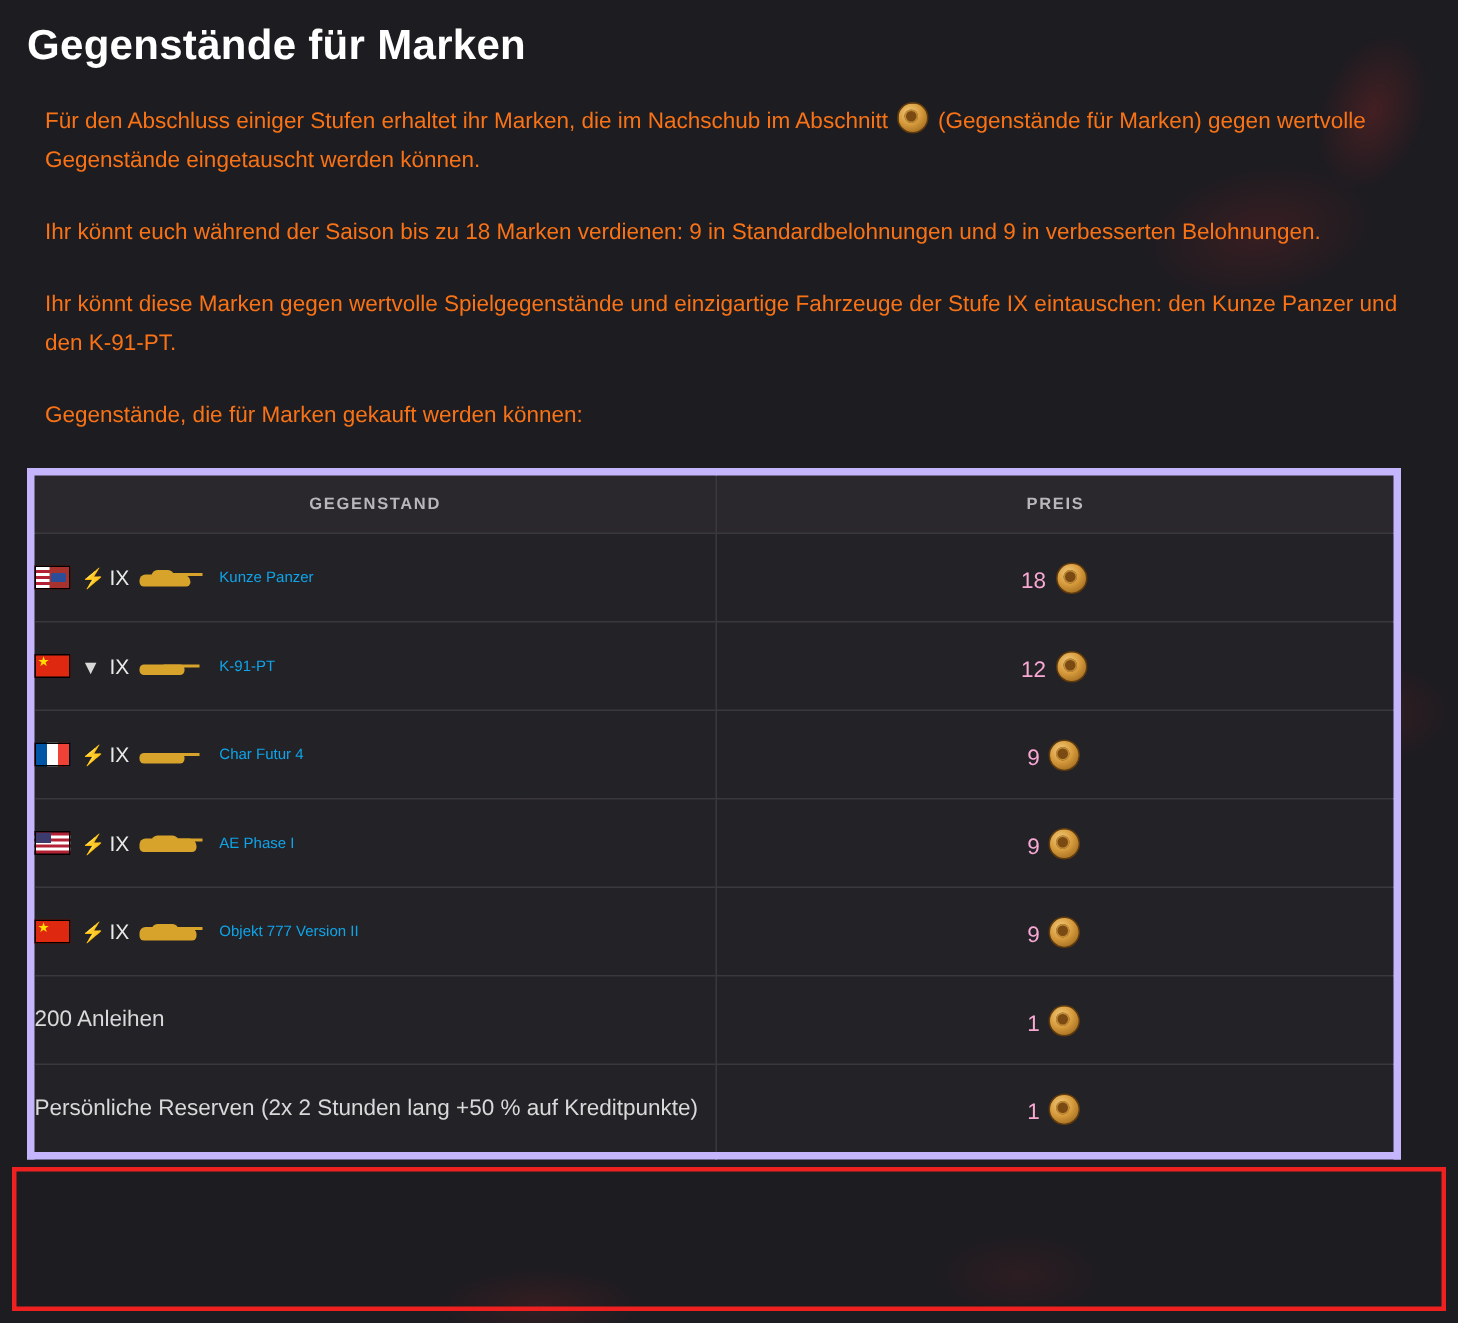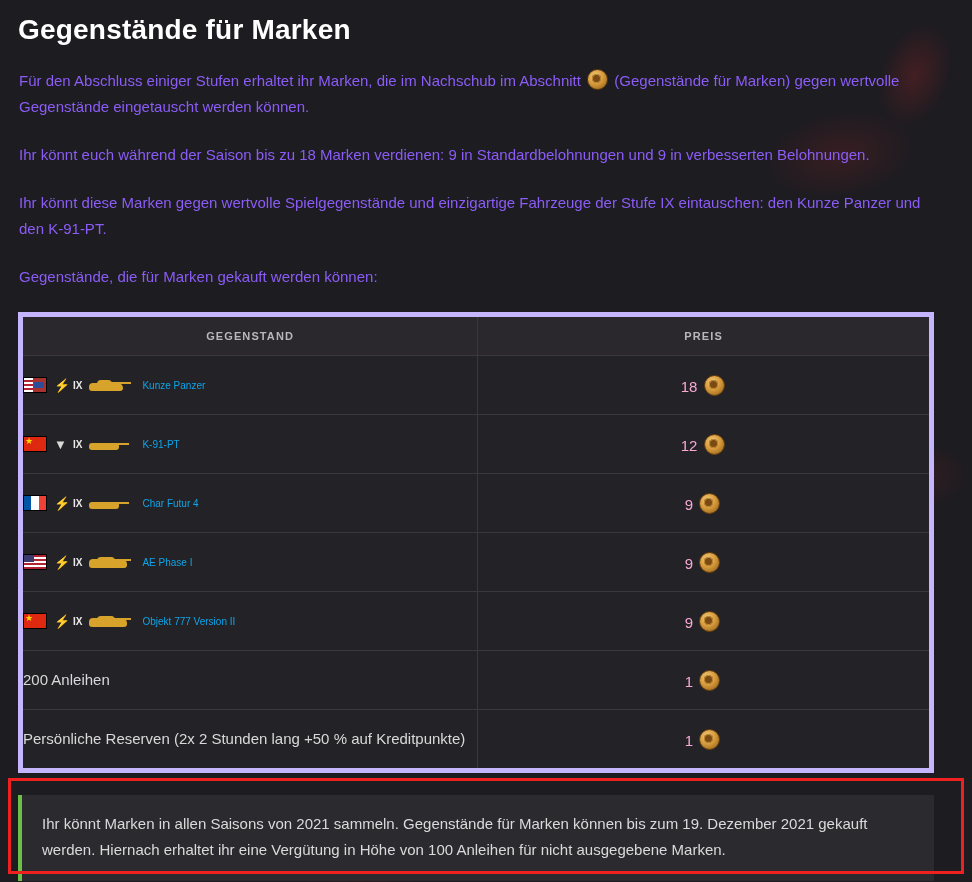--- a/index.html
+++ b/index.html
@@ -39,23 +39,23 @@
     z-index: 2;
   }
   h1 {
     font-size: 28px;
     font-weight: bold;
     color: #ffffff;
     margin: 14px 0 22px 0;
     letter-spacing: .2px;
   }
   p.para {
-    margin: 0 0 22px 1px;
+    margin: 0 0 22px 12px;
     line-height: 26px;
-    color: #8b5cf6;
+    color: #f97316;
     max-width: 920px;
   }
   .coin {
     display: inline-block;
     width: 19px; height: 19px;
     border-radius: 50%;
     background: radial-gradient(circle at 38% 32%, #f1c97a 0%, #d79b3c 45%, #8c5a16 100%);
     border: 1px solid #5e3a0e;
     position: relative;
     vertical-align: -4px;
@@ -132,22 +132,22 @@
   }
   .cls-icon {
     color: #d8d8d8;
     font-size: 13px;
     width: 12px;
     text-align: center;
     flex: 0 0 auto;
   }
   .tier {
     color: #e9e9e9;
-    font-weight: bold;
-    font-size: 10px;
+    font-weight: normal;
+    font-size: 14px;
     flex: 0 0 auto;
   }
   .tank-silhouette {
     flex: 0 0 auto;
     position: relative;
     width: 42px;
     height: 14px;
   }
   .tank-silhouette .hull {
     position: absolute;
@@ -357,19 +357,16 @@
           <span class="plain-name sub">(2x 2 Stunden lang +50 % auf Kreditpunkte)</span>
         </td>
         <td class="price-cell">
           <span>1</span>
           <span class="coin"></span>
         </td>
       </tr>
     </tbody>
   </table>
 
-  <div class="notice">
-    <span>Ihr könnt Marken in allen Saisons von 2021 sammeln. Gegenstände für Marken können bis zum 19. Dezember 2021 gekauft werden. Hiernach erhaltet ihr eine Vergütung in Höhe von 100 Anleihen für nicht ausgegebene Marken.</span>
-  </div>
 
 </div>
 
 <div class="notice-outline"></div>
 
 </body></html>

